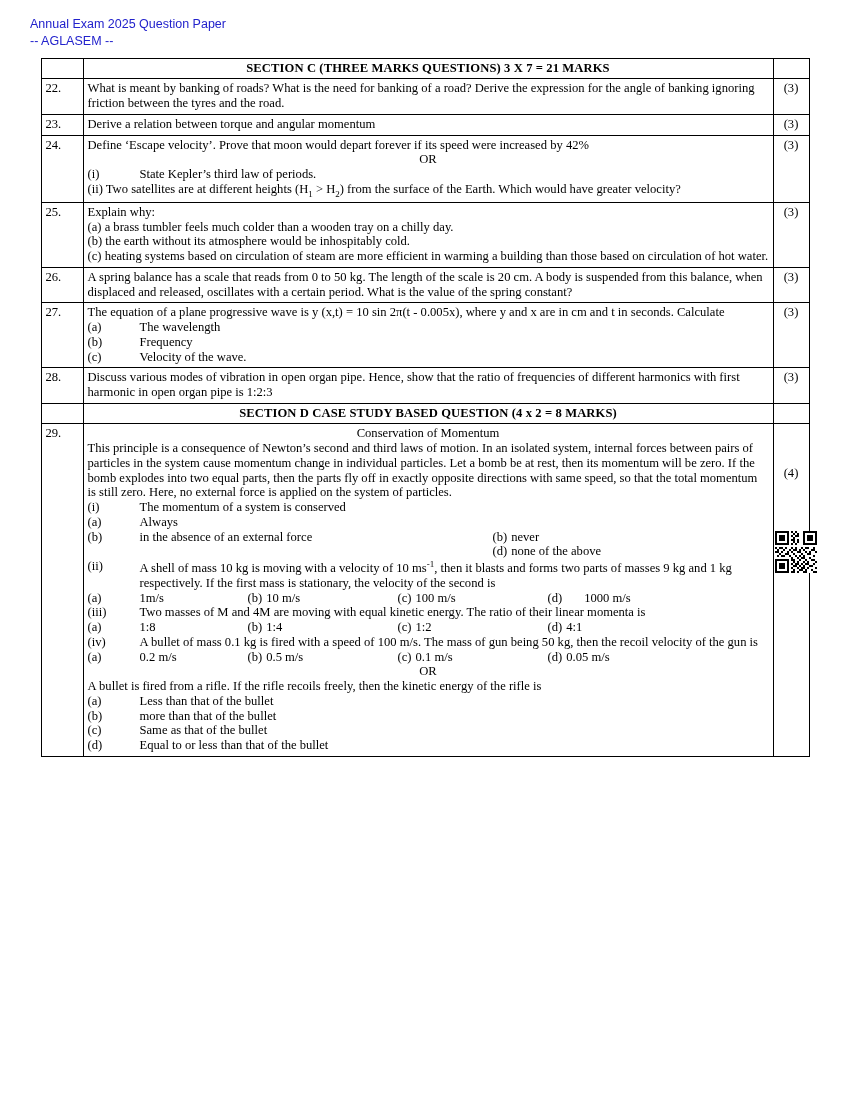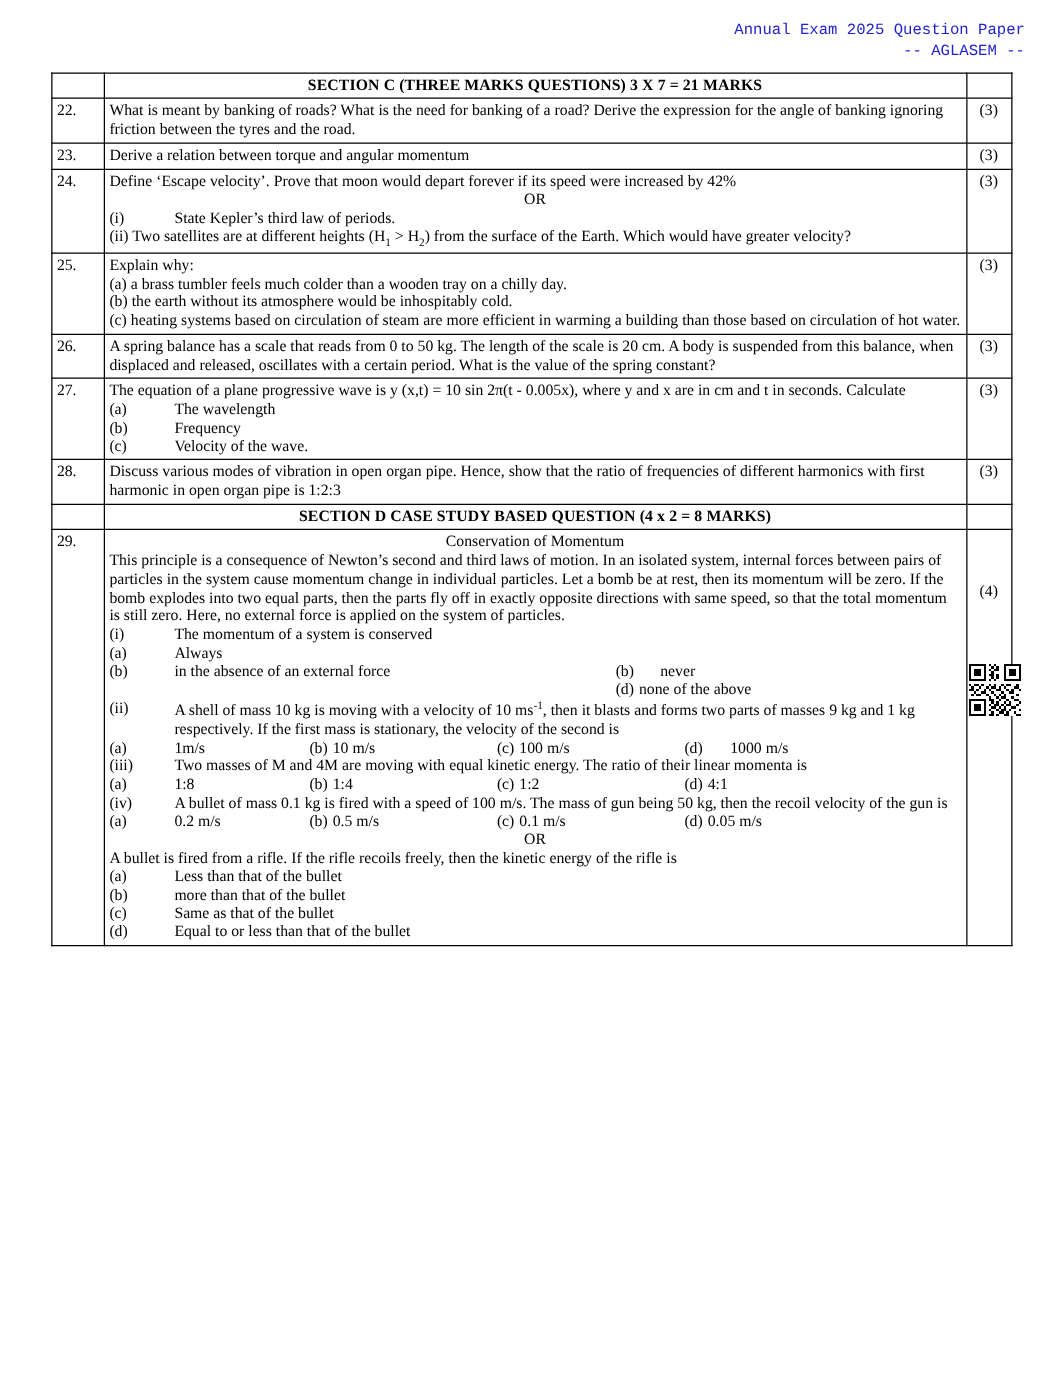--- a/index.html
+++ b/index.html
@@ -15,23 +15,23 @@
     position: relative;
   }
   .page {
     width: 850px;
     height: 1100px;
     box-sizing: border-box;
     padding: 16px 30px 0 30px;
     position: relative;
   }
   .doc-header {
-    text-align: right;
+    text-align: left;
     color: #2222cc;
-    font-family: Liberation Mono, monospace;
+    font-family: Liberation Sans, sans-serif;
     font-size: 12.5px;
     line-height: 1.35;
     margin-bottom: 8px;
   }
   .doc-header .line1 { font-weight: normal; }
   .doc-header .line2 { font-weight: normal; }
 
   table.qp {
     border-collapse: collapse;
     width: 768px;
@@ -228,21 +228,21 @@
               <span>Always</span>
             </span>
           </div>
           <div class="opt-row">
             <span class="opt" style="flex:0 0 405px;">
               <span class="o-l">(b)</span>
               <span>in the absence of an external force</span>
             </span>
             <span class="opt">
               <span>(b)</span>
-              <span style="padding-left:21px;">never</span>
+              <span style="padding-left:4px;">never</span>
             </span>
           </div>
           <div class="opt-row">
             <span class="opt" style="flex:0 0 405px;">
               <span class="o-l" style="visibility:hidden;">(b)</span>
               <span style="visibility:hidden;">x</span>
             </span>
             <span class="opt">
               <span>(d)</span>
               <span style="padding-left:4px;">none of the above</span>

